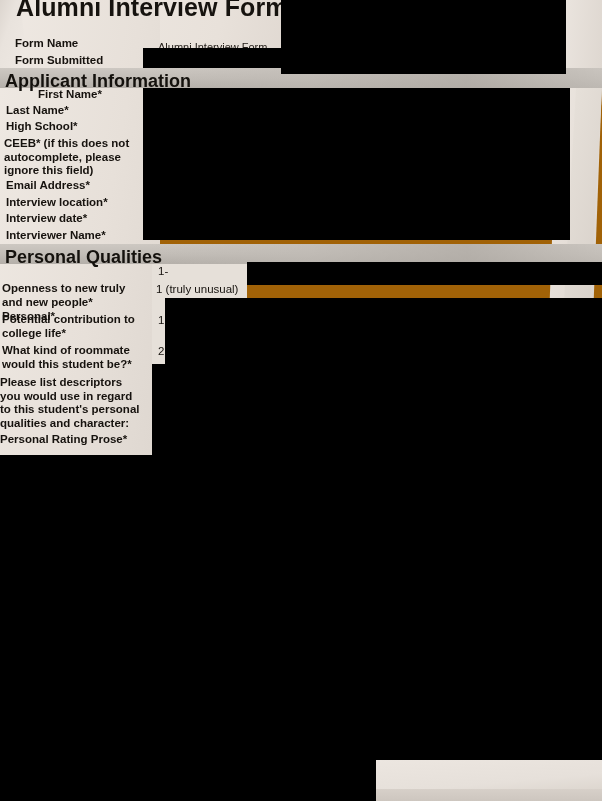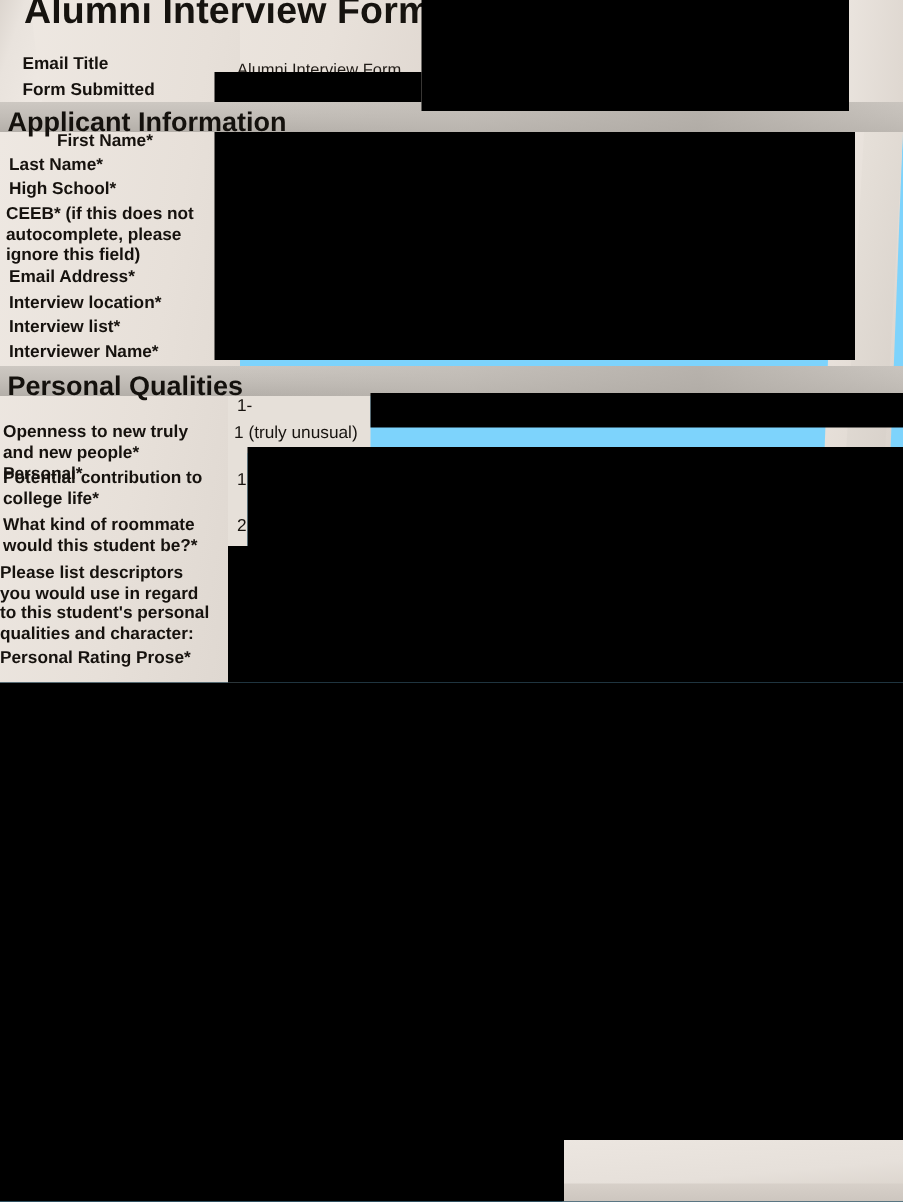--- a/index.html
+++ b/index.html
@@ -9,21 +9,21 @@
     background: #000;
   }
   body {
     font-family: "Liberation Sans", sans-serif;
   }
 
   #page {
     position: relative;
     width: 602px;
     height: 801px;
-    background: #7dd3fc;
+    background: #a16207;
     overflow: hidden;
   }
 
   
   .paper {
     position: absolute;
     background: #e9e3dd;
   }
 
   
@@ -205,40 +205,40 @@
   <div class="paper sheet-right-a"></div>
   <div class="paper sheet-right-hairline"></div>
   <div class="paper sheet-right-b"></div>
   <div class="paper sheet-right-c"></div>
 
   <div class="paper sheet-bottom"></div>
   <div class="paper sheet-bottom-line"></div>
 
   <div class="form-title">Alumni Interview Form</div>
 
-  <div class="label" style="left:15px; top:37px;">Email Title</div>
+  <div class="label" style="left:15px; top:37px;">Form Name</div>
   <div class="value value-title" style="left:158px; top:41px;">Alumni Interview Form</div>
 
   <div class="label" style="left:15px; top:54px;">Form Submitted</div>
   <div class="redaction" style="left:143px; top:48px; width:138px; height:21px;"></div>
 
   <div class="section-band" style="top:68px; height:20px;">
     <div class="band-fade"></div>
     <div class="section-label">Applicant Information</div>
   </div>
 
   <div class="label" style="left:6px; top:88px;margin-left:32px;">First Name*</div>
   <div class="label" style="left:6px; top:104px;">Last Name*</div>
   <div class="label" style="left:6px; top:120px;">High School*</div>
   <div class="label" style="left:4px; top:137px;">CEEB* (if this does not
 autocomplete, please
 ignore this field)</div>
   <div class="label" style="left:6px; top:179px;">Email Address*</div>
   <div class="label" style="left:6px; top:196px;">Interview location*</div>
-  <div class="label" style="left:6px; top:212px;">Interview list*</div>
+  <div class="label" style="left:6px; top:212px;">Interview date*</div>
   <div class="label" style="left:6px; top:229px;">Interviewer Name*</div>
 
   <div class="section-band" style="top:244px; height:20px;">
     <div class="band-fade"></div>
     <div class="section-label">Personal Qualities</div>
   </div>
 
   <div class="label" style="left:2px; top:264px;margin-top:46px;">Personal*</div>
   <div class="value" style="left:158px; top:265px;">1-</div>
 

